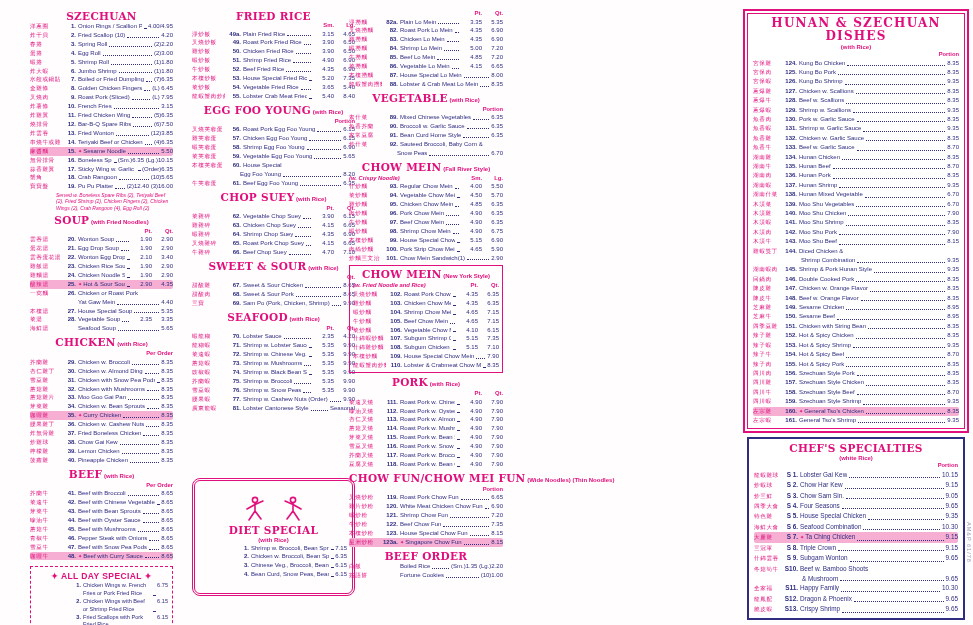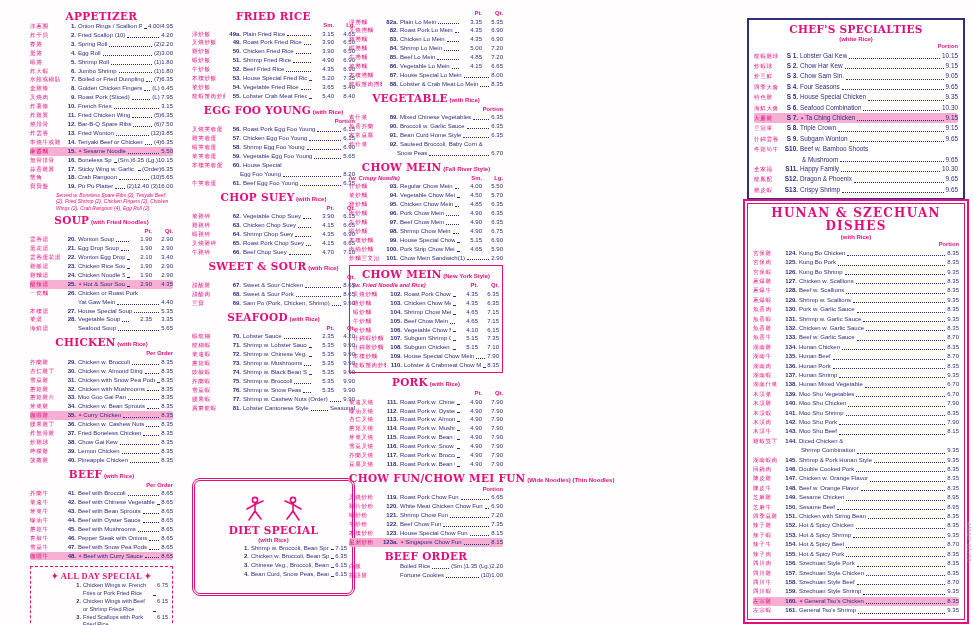--- a/index.html
+++ b/index.html
@@ -12,21 +12,21 @@
   :root{
     --m:#e00f7c; 
     --t:#2e2d80; 
     --h:#f6aed2; 
   }
   .menu-col{position:absolute;top:10px;}
   .section{margin-bottom:3px;}
   .sec-head{text-align:center;color:var(--m);}
   .sec-title{font-family:"DejaVu Serif",serif;font-weight:700;font-size:10.5px;line-height:12px;letter-spacing:.3px;white-space:nowrap;}
   .sec-title.big{font-size:12px;line-height:13px;letter-spacing:1.2px;}
-  .sec-title.small{font-family:Liberation Serif, serif;font-size:8.5px;letter-spacing:.4px;}
+  .sec-title.small{font-family:Liberation Sans, sans-serif;font-size:8.5px;letter-spacing:.4px;}
   .sub-inline{font-family:"Liberation Sans",sans-serif;font-weight:700;font-size:6px;letter-spacing:0;}
   .sub-block{display:block;font-size:6px;font-weight:700;color:var(--m);line-height:8px;}
   .meta{display:flex;justify-content:flex-end;color:var(--m);font-weight:700;font-size:5.8px;line-height:7.5px;}
   .meta .ml{margin-right:auto;font-style:italic;}
   .meta .p{width:21px;text-align:right;}
   .meta .pl{text-align:right;}
   .item{display:flex;align-items:baseline;font-size:6px;line-height:8.9px;color:var(--t);white-space:nowrap;}
   .cn{color:var(--m);font-size:5.6px;letter-spacing:.6px;flex:0 0 auto;width:30px;overflow:hidden;}
   #col2 .cn,#col3 .cn{width:33px;}
   #col4 .cn{width:28px;}
@@ -51,21 +51,21 @@
   .dancers{display:flex;justify-content:center;gap:16px;margin:1px 0 2px 0;}
   .print-code{position:absolute;right:1px;bottom:62px;writing-mode:vertical-rl;font-size:5.5px;letter-spacing:1px;color:#9a99bb;}
 </style>
 </head>
 <body>
 
 <div id="menu-root">
     <div class="menu-col" id="col1" style="left: 30px; width: 143px;">
       <div class="section">
         <div class="sec-head">
-          <div class="sec-title">APPETIZER</div>
+          <div class="sec-title">SZECHUAN</div>
         </div>
         <div class="items">
           <div class="item">
             <span class="cn">洋蔥圈</span>
             <span class="num">1.</span>
             <span class="nm">Onion Rings / Scallion Pan Cake</span>
             <span class="ld"></span>
             <span class="pr">4.00/4.95</span>
           </div>
           <div class="item">
@@ -1249,20 +1249,303 @@
             <span class="cn">簽語餅</span>
             <span class="num"></span>
             <span class="nm">Fortune Cookies</span>
             <span class="ld"></span>
             <span class="pr">(10)1.00</span>
           </div>
         </div>
       </div>
     </div>
     <div class="menu-col" id="col4" style="left: 744px; width: 224px;">
+      <div class="section box-double">
+        <div class="sec-head">
+          <div class="sec-title big">HUNAN &amp; SZECHUAN</div>
+          <div class="sec-title big">DISHES</div>
+          <div class="sub-block">(with Rice)</div>
+        </div>
+        <div class="meta">
+          <span class="pl">Portion</span>
+        </div>
+        <div class="items">
+          <div class="item">
+            <span class="cn">宮保雞</span>
+            <span class="num">124.</span>
+            <span class="nm">Kung Bo Chicken</span>
+            <span class="ld"></span>
+            <span class="pr">8.35</span>
+          </div>
+          <div class="item">
+            <span class="cn">宮保肉</span>
+            <span class="num">125.</span>
+            <span class="nm">Kung Bo Pork</span>
+            <span class="ld"></span>
+            <span class="pr">8.35</span>
+          </div>
+          <div class="item">
+            <span class="cn">宮保蝦</span>
+            <span class="num">126.</span>
+            <span class="nm">Kung Bo Shrimp</span>
+            <span class="ld"></span>
+            <span class="pr">9.35</span>
+          </div>
+          <div class="item">
+            <span class="cn">蔥爆雞</span>
+            <span class="num">127.</span>
+            <span class="nm">Chicken w. Scallions</span>
+            <span class="ld"></span>
+            <span class="pr">8.35</span>
+          </div>
+          <div class="item">
+            <span class="cn">蔥爆牛</span>
+            <span class="num">128.</span>
+            <span class="nm">Beef w. Scallions</span>
+            <span class="ld"></span>
+            <span class="pr">8.35</span>
+          </div>
+          <div class="item">
+            <span class="cn">蔥爆蝦</span>
+            <span class="num">129.</span>
+            <span class="nm">Shrimp w. Scallions</span>
+            <span class="ld"></span>
+            <span class="pr">9.35</span>
+          </div>
+          <div class="item">
+            <span class="cn">魚香肉</span>
+            <span class="num">130.</span>
+            <span class="nm">Pork w. Garlic Sauce</span>
+            <span class="ld"></span>
+            <span class="pr">8.35</span>
+          </div>
+          <div class="item">
+            <span class="cn">魚香蝦</span>
+            <span class="num">131.</span>
+            <span class="nm">Shrimp w. Garlic Sauce</span>
+            <span class="ld"></span>
+            <span class="pr">9.35</span>
+          </div>
+          <div class="item">
+            <span class="cn">魚香雞</span>
+            <span class="num">132.</span>
+            <span class="nm">Chicken w. Garlic Sauce</span>
+            <span class="ld"></span>
+            <span class="pr">8.35</span>
+          </div>
+          <div class="item">
+            <span class="cn">魚香牛</span>
+            <span class="num">133.</span>
+            <span class="nm">Beef w. Garlic Sauce</span>
+            <span class="ld"></span>
+            <span class="pr">8.70</span>
+          </div>
+          <div class="item">
+            <span class="cn">湖南雞</span>
+            <span class="num">134.</span>
+            <span class="nm">Hunan Chicken</span>
+            <span class="ld"></span>
+            <span class="pr">8.35</span>
+          </div>
+          <div class="item">
+            <span class="cn">湖南牛</span>
+            <span class="num">135.</span>
+            <span class="nm">Hunan Beef</span>
+            <span class="ld"></span>
+            <span class="pr">8.70</span>
+          </div>
+          <div class="item">
+            <span class="cn">湖南肉</span>
+            <span class="num">136.</span>
+            <span class="nm">Hunan Pork</span>
+            <span class="ld"></span>
+            <span class="pr">8.35</span>
+          </div>
+          <div class="item">
+            <span class="cn">湖南蝦</span>
+            <span class="num">137.</span>
+            <span class="nm">Hunan Shrimp</span>
+            <span class="ld"></span>
+            <span class="pr">9.35</span>
+          </div>
+          <div class="item">
+            <span class="cn">湖南什菜</span>
+            <span class="num">138.</span>
+            <span class="nm">Hunan Mixed Vegetable</span>
+            <span class="ld"></span>
+            <span class="pr">6.70</span>
+          </div>
+          <div class="item">
+            <span class="cn">木須菜</span>
+            <span class="num">139.</span>
+            <span class="nm">Moo Shu Vegetables</span>
+            <span class="ld"></span>
+            <span class="pr">6.70</span>
+          </div>
+          <div class="item">
+            <span class="cn">木須雞</span>
+            <span class="num">140.</span>
+            <span class="nm">Moo Shu Chicken</span>
+            <span class="ld"></span>
+            <span class="pr">7.90</span>
+          </div>
+          <div class="item">
+            <span class="cn">木須蝦</span>
+            <span class="num">141.</span>
+            <span class="nm">Moo Shu Shrimp</span>
+            <span class="ld"></span>
+            <span class="pr">8.35</span>
+          </div>
+          <div class="item">
+            <span class="cn">木須肉</span>
+            <span class="num">142.</span>
+            <span class="nm">Moo Shu Pork</span>
+            <span class="ld"></span>
+            <span class="pr">7.90</span>
+          </div>
+          <div class="item">
+            <span class="cn">木須牛</span>
+            <span class="num">143.</span>
+            <span class="nm">Moo Shu Beef</span>
+            <span class="ld"></span>
+            <span class="pr">8.15</span>
+          </div>
+          <div class="item">
+            <span class="cn">雞蝦雙丁</span>
+            <span class="num">144.</span>
+            <span class="nm">Diced Chicken &amp;</span>
+          </div>
+          <div class="item">
+            <span class="indent"></span>
+            <span class="nm">Shrimp Combination</span>
+            <span class="ld"></span>
+            <span class="pr">9.35</span>
+          </div>
+          <div class="item">
+            <span class="cn">湖南蝦肉</span>
+            <span class="num">145.</span>
+            <span class="nm">Shrimp &amp; Pork Hunan Style</span>
+            <span class="ld"></span>
+            <span class="pr">9.35</span>
+          </div>
+          <div class="item">
+            <span class="cn">回鍋肉</span>
+            <span class="num">146.</span>
+            <span class="nm">Double Cooked Pork</span>
+            <span class="ld"></span>
+            <span class="pr">8.35</span>
+          </div>
+          <div class="item">
+            <span class="cn">陳皮雞</span>
+            <span class="num">147.</span>
+            <span class="nm">Chicken w. Orange Flavor</span>
+            <span class="ld"></span>
+            <span class="pr">8.35</span>
+          </div>
+          <div class="item">
+            <span class="cn">陳皮牛</span>
+            <span class="num">148.</span>
+            <span class="nm">Beef w. Orange Flavor</span>
+            <span class="ld"></span>
+            <span class="pr">8.35</span>
+          </div>
+          <div class="item">
+            <span class="cn">芝麻雞</span>
+            <span class="num">149.</span>
+            <span class="nm">Sesame Chicken</span>
+            <span class="ld"></span>
+            <span class="pr">8.95</span>
+          </div>
+          <div class="item">
+            <span class="cn">芝麻牛</span>
+            <span class="num">150.</span>
+            <span class="nm">Sesame Beef</span>
+            <span class="ld"></span>
+            <span class="pr">8.95</span>
+          </div>
+          <div class="item">
+            <span class="cn">四季豆雞</span>
+            <span class="num">151.</span>
+            <span class="nm">Chicken with String Bean</span>
+            <span class="ld"></span>
+            <span class="pr">8.35</span>
+          </div>
+          <div class="item">
+            <span class="cn">辣子雞</span>
+            <span class="num">152.</span>
+            <span class="nm">Hot &amp; Spicy Chicken</span>
+            <span class="ld"></span>
+            <span class="pr">8.35</span>
+          </div>
+          <div class="item">
+            <span class="cn">辣子蝦</span>
+            <span class="num">153.</span>
+            <span class="nm">Hot &amp; Spicy Shrimp</span>
+            <span class="ld"></span>
+            <span class="pr">9.35</span>
+          </div>
+          <div class="item">
+            <span class="cn">辣子牛</span>
+            <span class="num">154.</span>
+            <span class="nm">Hot &amp; Spicy Beef</span>
+            <span class="ld"></span>
+            <span class="pr">8.70</span>
+          </div>
+          <div class="item">
+            <span class="cn">辣子肉</span>
+            <span class="num">155.</span>
+            <span class="nm">Hot &amp; Spicy Pork</span>
+            <span class="ld"></span>
+            <span class="pr">8.35</span>
+          </div>
+          <div class="item">
+            <span class="cn">四川肉</span>
+            <span class="num">156.</span>
+            <span class="nm">Szechuan Style Pork</span>
+            <span class="ld"></span>
+            <span class="pr">8.35</span>
+          </div>
+          <div class="item">
+            <span class="cn">四川雞</span>
+            <span class="num">157.</span>
+            <span class="nm">Szechuan Style Chicken</span>
+            <span class="ld"></span>
+            <span class="pr">8.35</span>
+          </div>
+          <div class="item">
+            <span class="cn">四川牛</span>
+            <span class="num">158.</span>
+            <span class="nm">Szechuan Style Beef</span>
+            <span class="ld"></span>
+            <span class="pr">8.70</span>
+          </div>
+          <div class="item">
+            <span class="cn">四川蝦</span>
+            <span class="num">159.</span>
+            <span class="nm">Szechuan Style Shrimp</span>
+            <span class="ld"></span>
+            <span class="pr">9.35</span>
+          </div>
+          <div class="item hl">
+            <span class="cn">左宗雞</span>
+            <span class="num">160.</span>
+            <span class="star">✦</span>
+            <span class="nm">General Tso's Chicken</span>
+            <span class="ld"></span>
+            <span class="pr">8.35</span>
+          </div>
+          <div class="item">
+            <span class="cn">左宗蝦</span>
+            <span class="num">161.</span>
+            <span class="nm">General Tso's Shrimp</span>
+            <span class="ld"></span>
+            <span class="pr">9.35</span>
+          </div>
+        </div>
+      </div>
       <div class="section box-chef">
         <div class="sec-head">
           <div class="sec-title">CHEF'S SPECIALTIES</div>
           <div class="sub-block">(white Rice)</div>
         </div>
         <div class="meta">
           <span class="pl">Portion</span>
         </div>
         <div class="items">
           <div class="item">
@@ -1356,298 +1639,15 @@
           </div>
           <div class="item">
             <span class="cn">脆皮蝦</span>
             <span class="num">S13.</span>
             <span class="nm">Crispy Shrimp</span>
             <span class="ld"></span>
             <span class="pr">9.65</span>
           </div>
         </div>
       </div>
-      <div class="section box-double">
-        <div class="sec-head">
-          <div class="sec-title big">HUNAN &amp; SZECHUAN</div>
-          <div class="sec-title big">DISHES</div>
-          <div class="sub-block">(with Rice)</div>
-        </div>
-        <div class="meta">
-          <span class="pl">Portion</span>
-        </div>
-        <div class="items">
-          <div class="item">
-            <span class="cn">宮保雞</span>
-            <span class="num">124.</span>
-            <span class="nm">Kung Bo Chicken</span>
-            <span class="ld"></span>
-            <span class="pr">8.35</span>
-          </div>
-          <div class="item">
-            <span class="cn">宮保肉</span>
-            <span class="num">125.</span>
-            <span class="nm">Kung Bo Pork</span>
-            <span class="ld"></span>
-            <span class="pr">8.35</span>
-          </div>
-          <div class="item">
-            <span class="cn">宮保蝦</span>
-            <span class="num">126.</span>
-            <span class="nm">Kung Bo Shrimp</span>
-            <span class="ld"></span>
-            <span class="pr">9.35</span>
-          </div>
-          <div class="item">
-            <span class="cn">蔥爆雞</span>
-            <span class="num">127.</span>
-            <span class="nm">Chicken w. Scallions</span>
-            <span class="ld"></span>
-            <span class="pr">8.35</span>
-          </div>
-          <div class="item">
-            <span class="cn">蔥爆牛</span>
-            <span class="num">128.</span>
-            <span class="nm">Beef w. Scallions</span>
-            <span class="ld"></span>
-            <span class="pr">8.35</span>
-          </div>
-          <div class="item">
-            <span class="cn">蔥爆蝦</span>
-            <span class="num">129.</span>
-            <span class="nm">Shrimp w. Scallions</span>
-            <span class="ld"></span>
-            <span class="pr">9.35</span>
-          </div>
-          <div class="item">
-            <span class="cn">魚香肉</span>
-            <span class="num">130.</span>
-            <span class="nm">Pork w. Garlic Sauce</span>
-            <span class="ld"></span>
-            <span class="pr">8.35</span>
-          </div>
-          <div class="item">
-            <span class="cn">魚香蝦</span>
-            <span class="num">131.</span>
-            <span class="nm">Shrimp w. Garlic Sauce</span>
-            <span class="ld"></span>
-            <span class="pr">9.35</span>
-          </div>
-          <div class="item">
-            <span class="cn">魚香雞</span>
-            <span class="num">132.</span>
-            <span class="nm">Chicken w. Garlic Sauce</span>
-            <span class="ld"></span>
-            <span class="pr">8.35</span>
-          </div>
-          <div class="item">
-            <span class="cn">魚香牛</span>
-            <span class="num">133.</span>
-            <span class="nm">Beef w. Garlic Sauce</span>
-            <span class="ld"></span>
-            <span class="pr">8.70</span>
-          </div>
-          <div class="item">
-            <span class="cn">湖南雞</span>
-            <span class="num">134.</span>
-            <span class="nm">Hunan Chicken</span>
-            <span class="ld"></span>
-            <span class="pr">8.35</span>
-          </div>
-          <div class="item">
-            <span class="cn">湖南牛</span>
-            <span class="num">135.</span>
-            <span class="nm">Hunan Beef</span>
-            <span class="ld"></span>
-            <span class="pr">8.70</span>
-          </div>
-          <div class="item">
-            <span class="cn">湖南肉</span>
-            <span class="num">136.</span>
-            <span class="nm">Hunan Pork</span>
-            <span class="ld"></span>
-            <span class="pr">8.35</span>
-          </div>
-          <div class="item">
-            <span class="cn">湖南蝦</span>
-            <span class="num">137.</span>
-            <span class="nm">Hunan Shrimp</span>
-            <span class="ld"></span>
-            <span class="pr">9.35</span>
-          </div>
-          <div class="item">
-            <span class="cn">湖南什菜</span>
-            <span class="num">138.</span>
-            <span class="nm">Hunan Mixed Vegetable</span>
-            <span class="ld"></span>
-            <span class="pr">6.70</span>
-          </div>
-          <div class="item">
-            <span class="cn">木須菜</span>
-            <span class="num">139.</span>
-            <span class="nm">Moo Shu Vegetables</span>
-            <span class="ld"></span>
-            <span class="pr">6.70</span>
-          </div>
-          <div class="item">
-            <span class="cn">木須雞</span>
-            <span class="num">140.</span>
-            <span class="nm">Moo Shu Chicken</span>
-            <span class="ld"></span>
-            <span class="pr">7.90</span>
-          </div>
-          <div class="item">
-            <span class="cn">木須蝦</span>
-            <span class="num">141.</span>
-            <span class="nm">Moo Shu Shrimp</span>
-            <span class="ld"></span>
-            <span class="pr">8.35</span>
-          </div>
-          <div class="item">
-            <span class="cn">木須肉</span>
-            <span class="num">142.</span>
-            <span class="nm">Moo Shu Pork</span>
-            <span class="ld"></span>
-            <span class="pr">7.90</span>
-          </div>
-          <div class="item">
-            <span class="cn">木須牛</span>
-            <span class="num">143.</span>
-            <span class="nm">Moo Shu Beef</span>
-            <span class="ld"></span>
-            <span class="pr">8.15</span>
-          </div>
-          <div class="item">
-            <span class="cn">雞蝦雙丁</span>
-            <span class="num">144.</span>
-            <span class="nm">Diced Chicken &amp;</span>
-          </div>
-          <div class="item">
-            <span class="indent"></span>
-            <span class="nm">Shrimp Combination</span>
-            <span class="ld"></span>
-            <span class="pr">9.35</span>
-          </div>
-          <div class="item">
-            <span class="cn">湖南蝦肉</span>
-            <span class="num">145.</span>
-            <span class="nm">Shrimp &amp; Pork Hunan Style</span>
-            <span class="ld"></span>
-            <span class="pr">9.35</span>
-          </div>
-          <div class="item">
-            <span class="cn">回鍋肉</span>
-            <span class="num">146.</span>
-            <span class="nm">Double Cooked Pork</span>
-            <span class="ld"></span>
-            <span class="pr">8.35</span>
-          </div>
-          <div class="item">
-            <span class="cn">陳皮雞</span>
-            <span class="num">147.</span>
-            <span class="nm">Chicken w. Orange Flavor</span>
-            <span class="ld"></span>
-            <span class="pr">8.35</span>
-          </div>
-          <div class="item">
-            <span class="cn">陳皮牛</span>
-            <span class="num">148.</span>
-            <span class="nm">Beef w. Orange Flavor</span>
-            <span class="ld"></span>
-            <span class="pr">8.35</span>
-          </div>
-          <div class="item">
-            <span class="cn">芝麻雞</span>
-            <span class="num">149.</span>
-            <span class="nm">Sesame Chicken</span>
-            <span class="ld"></span>
-            <span class="pr">8.95</span>
-          </div>
-          <div class="item">
-            <span class="cn">芝麻牛</span>
-            <span class="num">150.</span>
-            <span class="nm">Sesame Beef</span>
-            <span class="ld"></span>
-            <span class="pr">8.95</span>
-          </div>
-          <div class="item">
-            <span class="cn">四季豆雞</span>
-            <span class="num">151.</span>
-            <span class="nm">Chicken with String Bean</span>
-            <span class="ld"></span>
-            <span class="pr">8.35</span>
-          </div>
-          <div class="item">
-            <span class="cn">辣子雞</span>
-            <span class="num">152.</span>
-            <span class="nm">Hot &amp; Spicy Chicken</span>
-            <span class="ld"></span>
-            <span class="pr">8.35</span>
-          </div>
-          <div class="item">
-            <span class="cn">辣子蝦</span>
-            <span class="num">153.</span>
-            <span class="nm">Hot &amp; Spicy Shrimp</span>
-            <span class="ld"></span>
-            <span class="pr">9.35</span>
-          </div>
-          <div class="item">
-            <span class="cn">辣子牛</span>
-            <span class="num">154.</span>
-            <span class="nm">Hot &amp; Spicy Beef</span>
-            <span class="ld"></span>
-            <span class="pr">8.70</span>
-          </div>
-          <div class="item">
-            <span class="cn">辣子肉</span>
-            <span class="num">155.</span>
-            <span class="nm">Hot &amp; Spicy Pork</span>
-            <span class="ld"></span>
-            <span class="pr">8.35</span>
-          </div>
-          <div class="item">
-            <span class="cn">四川肉</span>
-            <span class="num">156.</span>
-            <span class="nm">Szechuan Style Pork</span>
-            <span class="ld"></span>
-            <span class="pr">8.35</span>
-          </div>
-          <div class="item">
-            <span class="cn">四川雞</span>
-            <span class="num">157.</span>
-            <span class="nm">Szechuan Style Chicken</span>
-            <span class="ld"></span>
-            <span class="pr">8.35</span>
-          </div>
-          <div class="item">
-            <span class="cn">四川牛</span>
-            <span class="num">158.</span>
-            <span class="nm">Szechuan Style Beef</span>
-            <span class="ld"></span>
-            <span class="pr">8.70</span>
-          </div>
-          <div class="item">
-            <span class="cn">四川蝦</span>
-            <span class="num">159.</span>
-            <span class="nm">Szechuan Style Shrimp</span>
-            <span class="ld"></span>
-            <span class="pr">9.35</span>
-          </div>
-          <div class="item hl">
-            <span class="cn">左宗雞</span>
-            <span class="num">160.</span>
-            <span class="star">✦</span>
-            <span class="nm">General Tso's Chicken</span>
-            <span class="ld"></span>
-            <span class="pr">8.35</span>
-          </div>
-          <div class="item">
-            <span class="cn">左宗蝦</span>
-            <span class="num">161.</span>
-            <span class="nm">General Tso's Shrimp</span>
-            <span class="ld"></span>
-            <span class="pr">9.35</span>
-          </div>
-        </div>
-      </div>
     </div>
   </div>
 <div class="print-code">AM&amp;P 61/78</div>
 
 </body></html>

